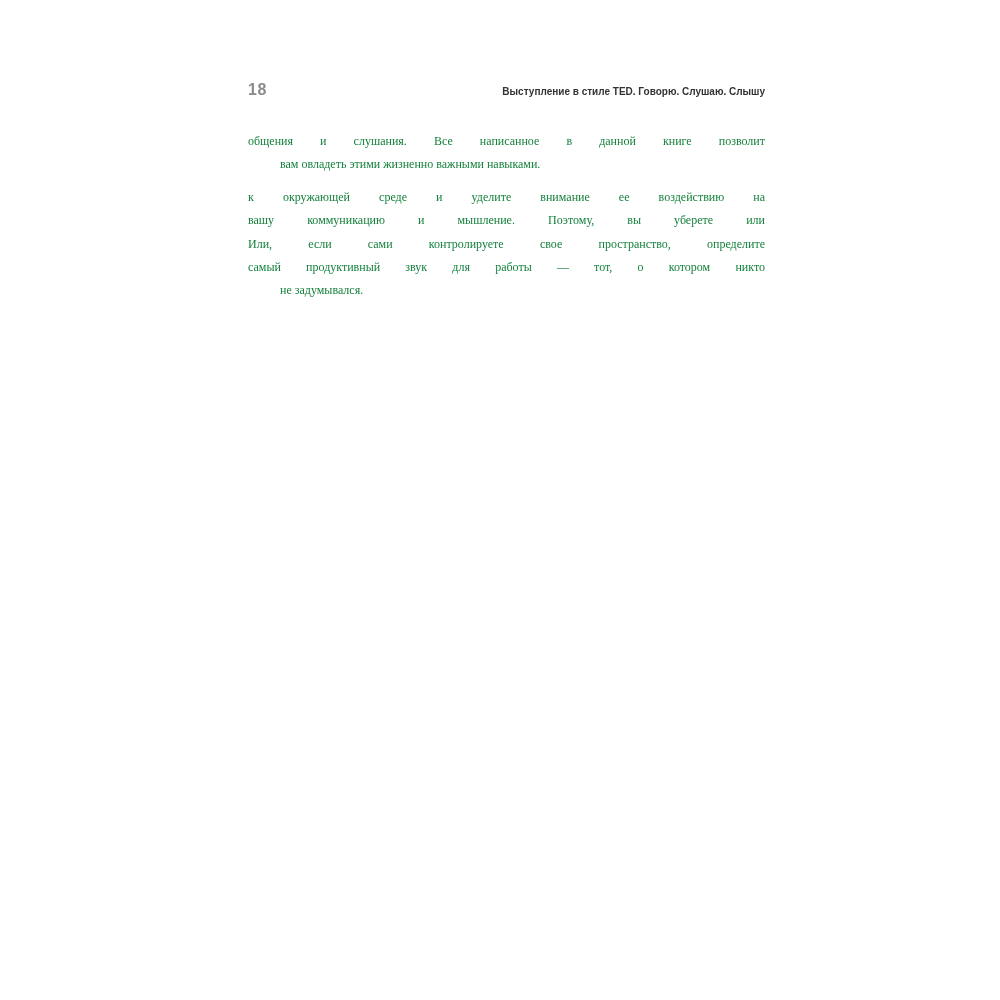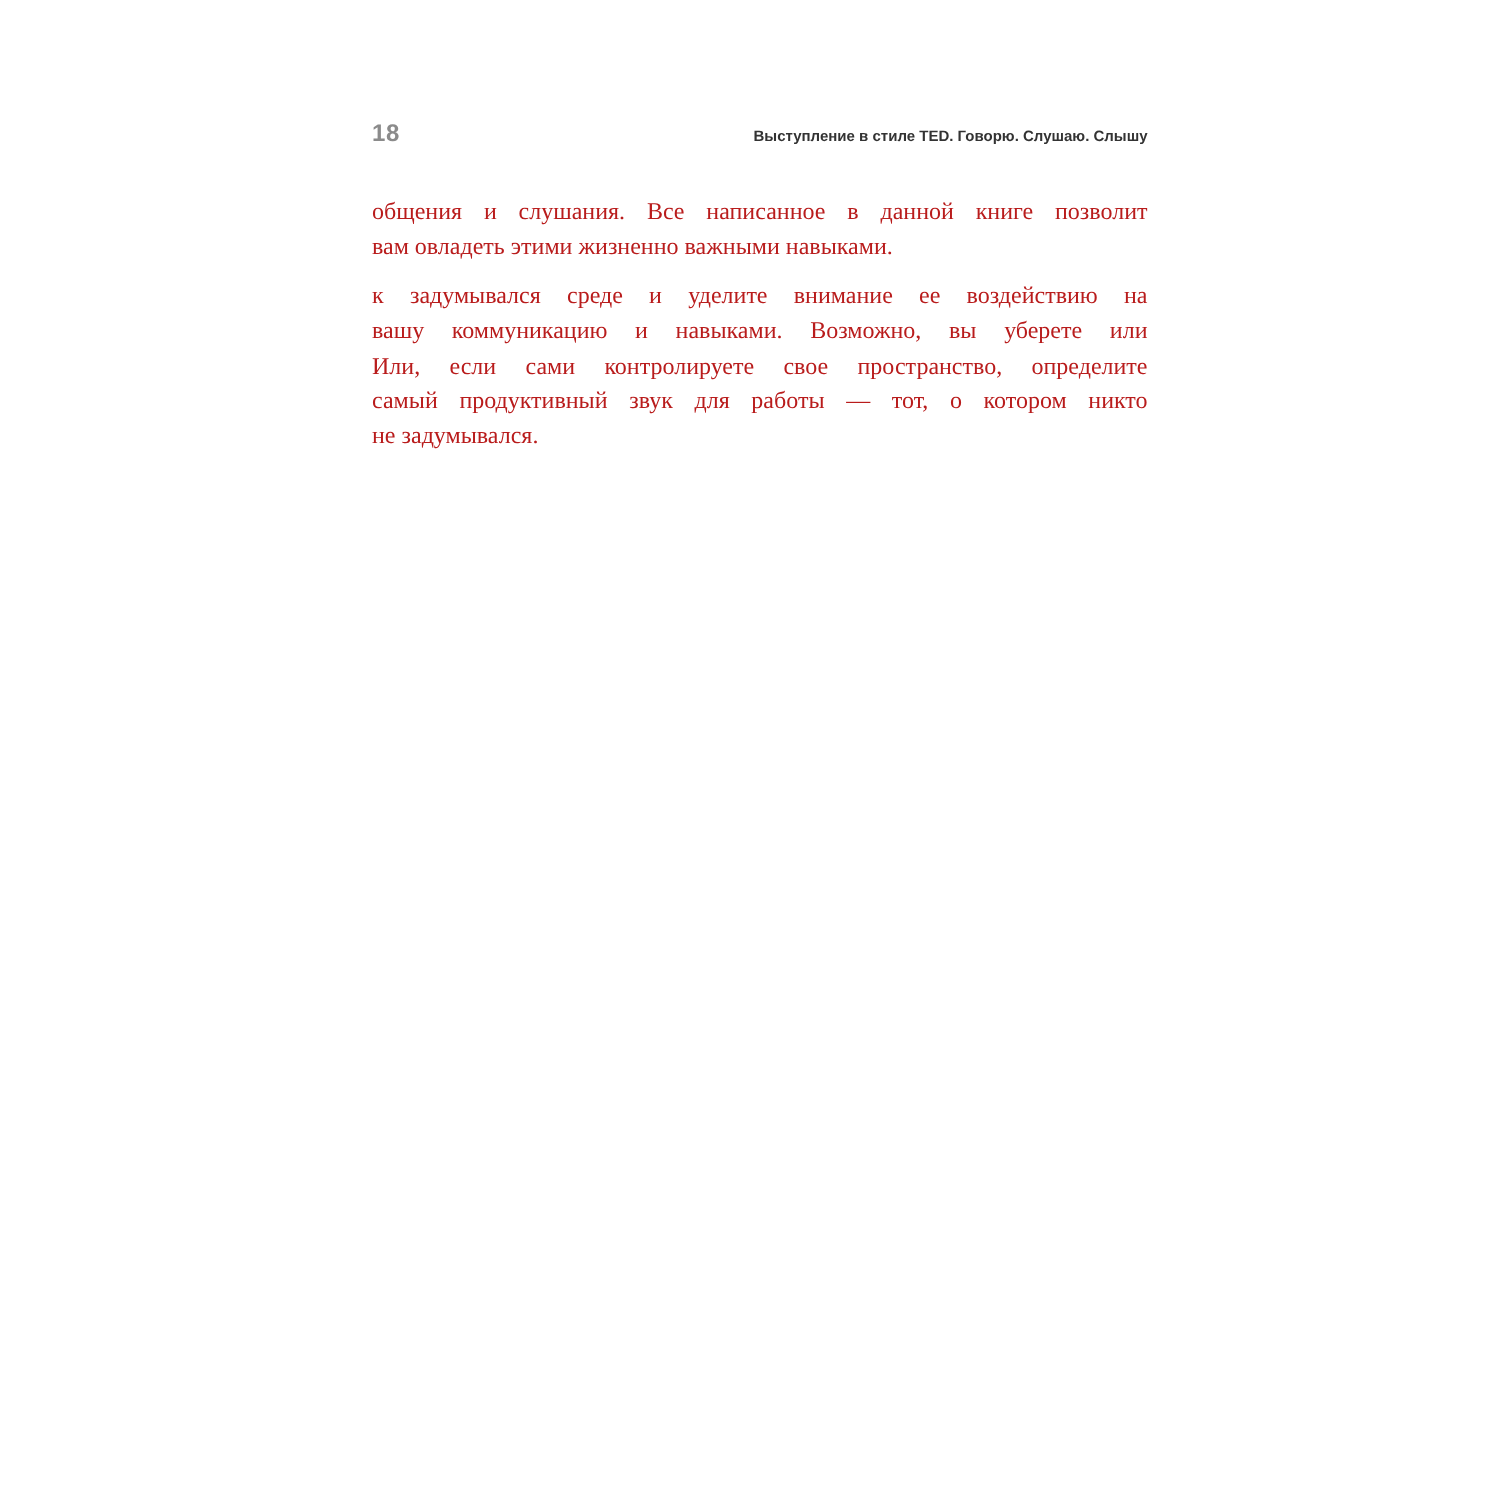--- a/index.html
+++ b/index.html
@@ -40,54 +40,55 @@
   .running-title {
     font-size: 10px;
     font-weight: 700;
     color: #333333;
   }
   .body-text {
     position: absolute;
     top: 130px;
     left: 0;
     width: 517px;
-    color: #b91c1c;
-    font-size: 16px;
+    color: #15803d;
+    font-size: 12px;
     line-height: 23.4px;
   }
   .paragraph { margin: 0; }
   .paragraph + .paragraph { margin-top: 9px; }
   .text-line {
     white-space: nowrap;
     text-align: justify;
     text-align-last: justify;
   }
   .text-line.para-last {
     text-align-last: left;
+    margin-left: 32px;
   }
 </style>
 </head>
 <body>
 
 <div class="page">
   <div class="content">
 
     <div class="page-header">
       <span class="page-number">18</span>
       <span class="running-title">Выступление в стиле TED. Говорю. Слушаю. Слышу</span>
     </div>
 
     <div class="body-text">
         <div class="paragraph">
           <div class="text-line">общения и слушания. Все написанное в данной книге позволит</div>
           <div class="text-line para-last">вам овладеть этими жизненно важными навыками.</div>
         </div>
         <div class="paragraph">
-          <div class="text-line">к задумывался среде и уделите внимание ее воздействию на</div>
-          <div class="text-line">вашу коммуникацию и навыками. Возможно, вы уберете или</div>
+          <div class="text-line">к окружающей среде и уделите внимание ее воздействию на</div>
+          <div class="text-line">вашу коммуникацию и мышление. Поэтому, вы уберете или</div>
           <div class="text-line">Или, если сами контролируете свое пространство, определите</div>
           <div class="text-line">самый продуктивный звук для работы — тот, о котором никто</div>
           <div class="text-line para-last">не задумывался.</div>
         </div>
       </div>
 
   </div>
 </div>
 
 </body></html>

